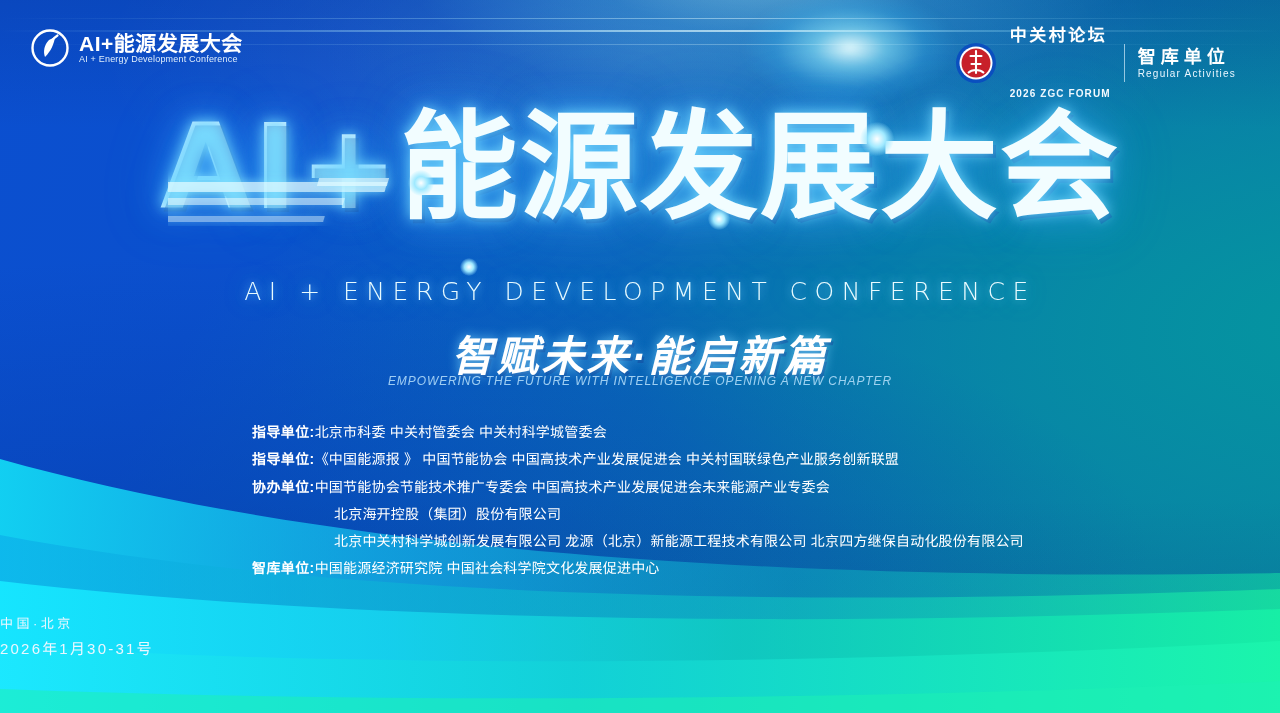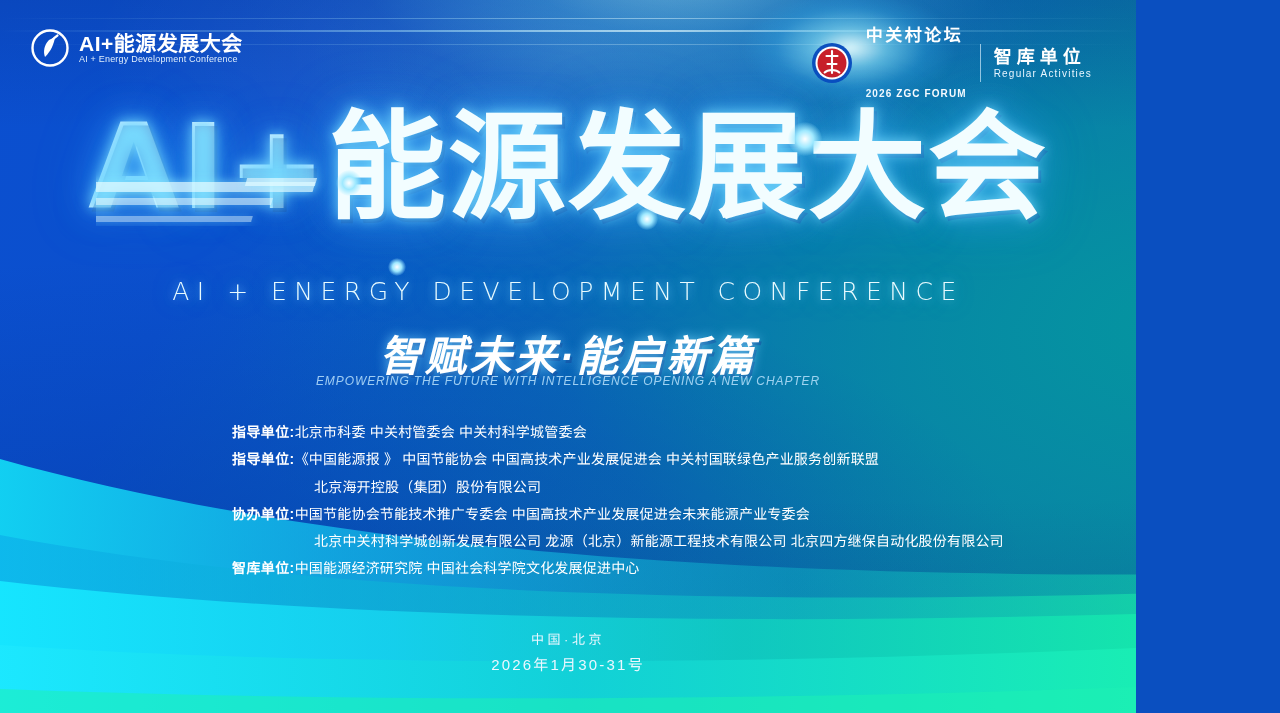--- a/index.html
+++ b/index.html
@@ -2,21 +2,21 @@
 <html lang="zh-CN"><head>
 <meta charset="utf-8">
 <title>AI+能源发展大会</title>
 <style>
   * { margin:0; padding:0; box-sizing:border-box; }
   html,body { width:1280px; height:713px; overflow:hidden; background:#0a4fc0; }
   body { font-family:"Liberation Sans","DejaVu Sans",sans-serif; }
 
   
   #poster{
-    position:relative; width:1136px; height:713px; overflow:hidden;
+    position:relative; width:1280px; height:713px; overflow:hidden;
     background:
       
       radial-gradient(130% 105% at 106% 46%, rgba(4,150,160,.95) 0%, rgba(6,140,165,.72) 22%, rgba(8,110,180,.30) 44%, rgba(0,0,0,0) 66%),
       
       radial-gradient(52% 34% at 60% -4%, rgba(150,240,255,.80) 0%, rgba(70,190,240,.45) 26%, rgba(20,120,220,.12) 54%, rgba(0,0,0,0) 76%),
       
       linear-gradient(118deg,#0b4fd0 0%,#0b50cd 22%,#0a5ec4 40%,#0a6cb4 58%,#0a7ea6 76%,#0a8f99 100%);
   }
   
   .veil{position:absolute;inset:0;pointer-events:none;}
@@ -98,28 +98,28 @@
     text-shadow:0 0 12px rgba(120,215,255,.85),2px 3px 0 rgba(8,55,145,.5);
     white-space:nowrap;
   }
   .slogan-en{
     position:absolute;left:0;right:0;top:374px;text-align:center;
     font-size:12px;font-style:italic;letter-spacing:.9px;color:#bfe6ff;opacity:.82;
     white-space:nowrap;
   }
 
   
-  .credits{position:absolute;left:232px;top:422px;width:880px;}
+  .credits{position:absolute;left:252px;top:422px;width:880px;}
   .crow{display:flex;align-items:flex-start;margin-bottom:7px;font-size:14px;color:#ffffff;line-height:1.45;white-space:nowrap;}
   .crow .lbl{font-weight:700;flex:0 0 auto;letter-spacing:.4px;}
   .crow .val{font-weight:400;letter-spacing:.2px;}
   .crow.indent{padding-left:82px;}
 
   
-  .footer{position:absolute;left:0;right:0;top:628px;text-align:center;color:#eaf7ff;}
+  .footer{position:absolute;left:0;right:0;top:612px;color:#eaf7ff;}
   .footer .place{font-size:13px;letter-spacing:3.5px;line-height:1.9;}
   .footer .date{font-size:15px;letter-spacing:2.2px;line-height:1.6;}
 </style>
 </head>
 <body>
 
 <div id="poster">
 
   <div class="veil v1"></div>
   <div class="veil v2"></div>
@@ -223,26 +223,26 @@
 
   <div class="credits">
     <div class="crow">
       <span class="lbl">指导单位:</span>
       <span class="val">北京市科委 中关村管委会 中关村科学城管委会</span>
     </div>
     <div class="crow">
       <span class="lbl">指导单位:</span>
       <span class="val">《中国能源报 》 中国节能协会 中国高技术产业发展促进会 中关村国联绿色产业服务创新联盟</span>
     </div>
+    <div class="crow">
+      <span class="lbl">协办单位:</span>
+      <span class="val">中国节能协会节能技术推广专委会 中国高技术产业发展促进会未来能源产业专委会</span>
+    </div>
     <div class="crow indent">
       <span class="val">北京海开控股（集团）股份有限公司</span>
-    </div>
-    <div class="crow">
-      <span class="lbl">协办单位:</span>
-      <span class="val">中国节能协会节能技术推广专委会 中国高技术产业发展促进会未来能源产业专委会</span>
     </div>
     <div class="crow indent">
       <span class="val">北京中关村科学城创新发展有限公司 龙源（北京）新能源工程技术有限公司 北京四方继保自动化股份有限公司</span>
     </div>
     <div class="crow">
       <span class="lbl">智库单位:</span>
       <span class="val">中国能源经济研究院 中国社会科学院文化发展促进中心</span>
     </div>
   </div>
 

